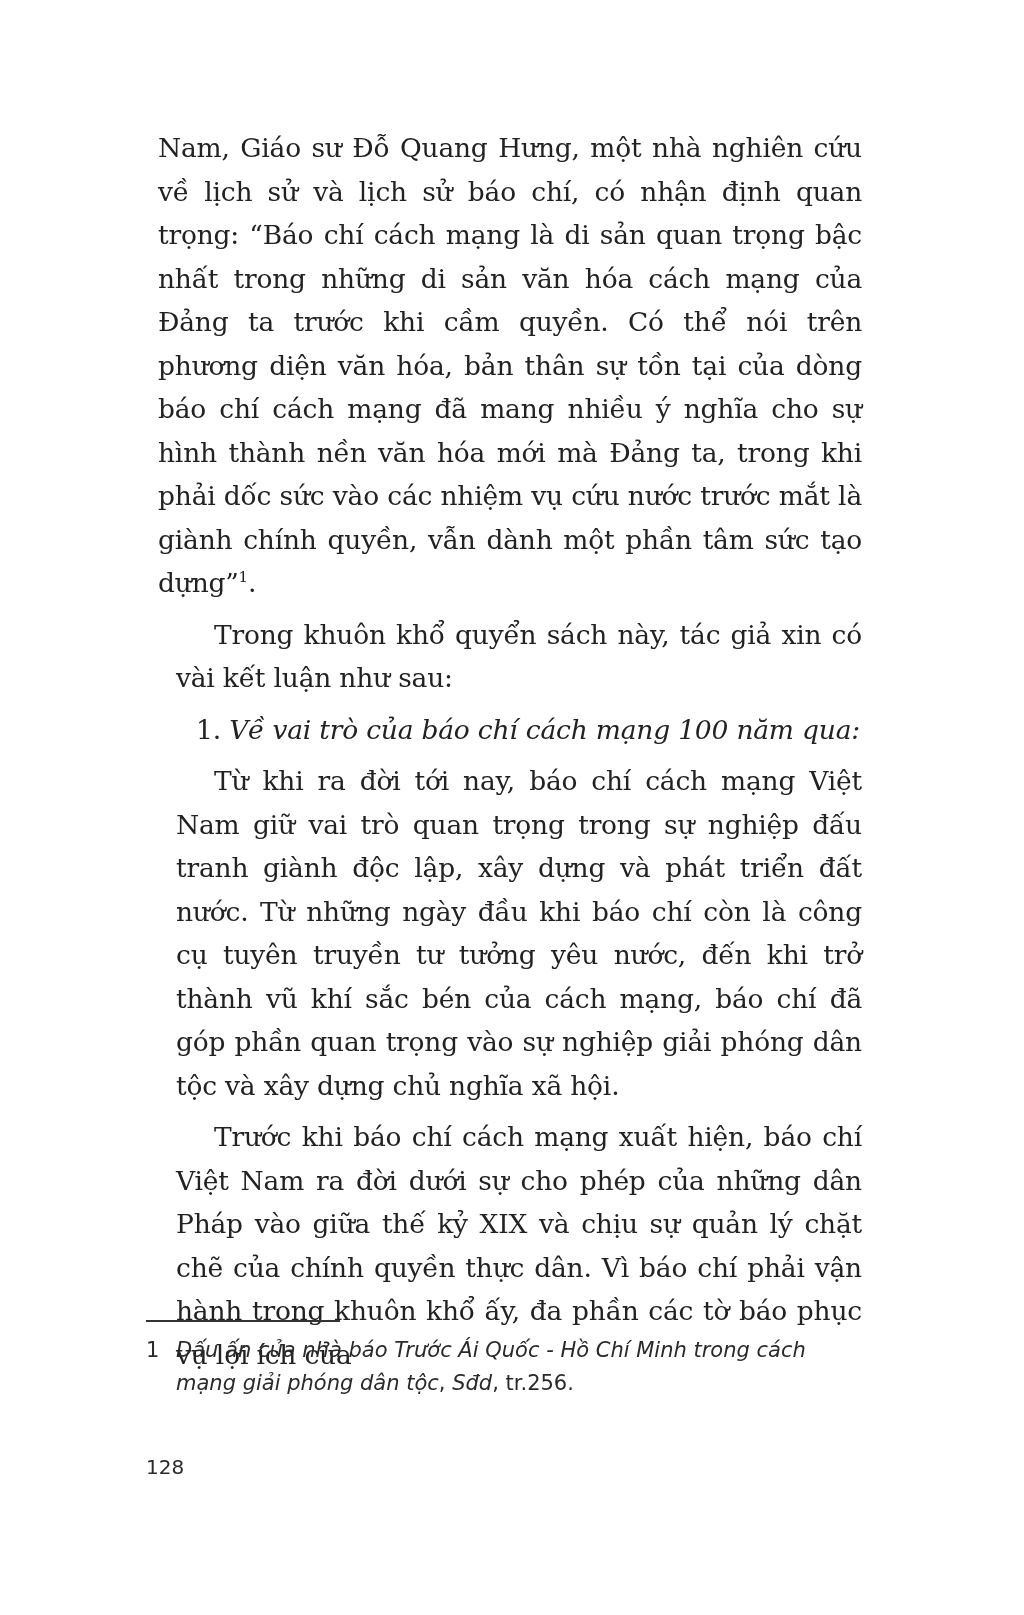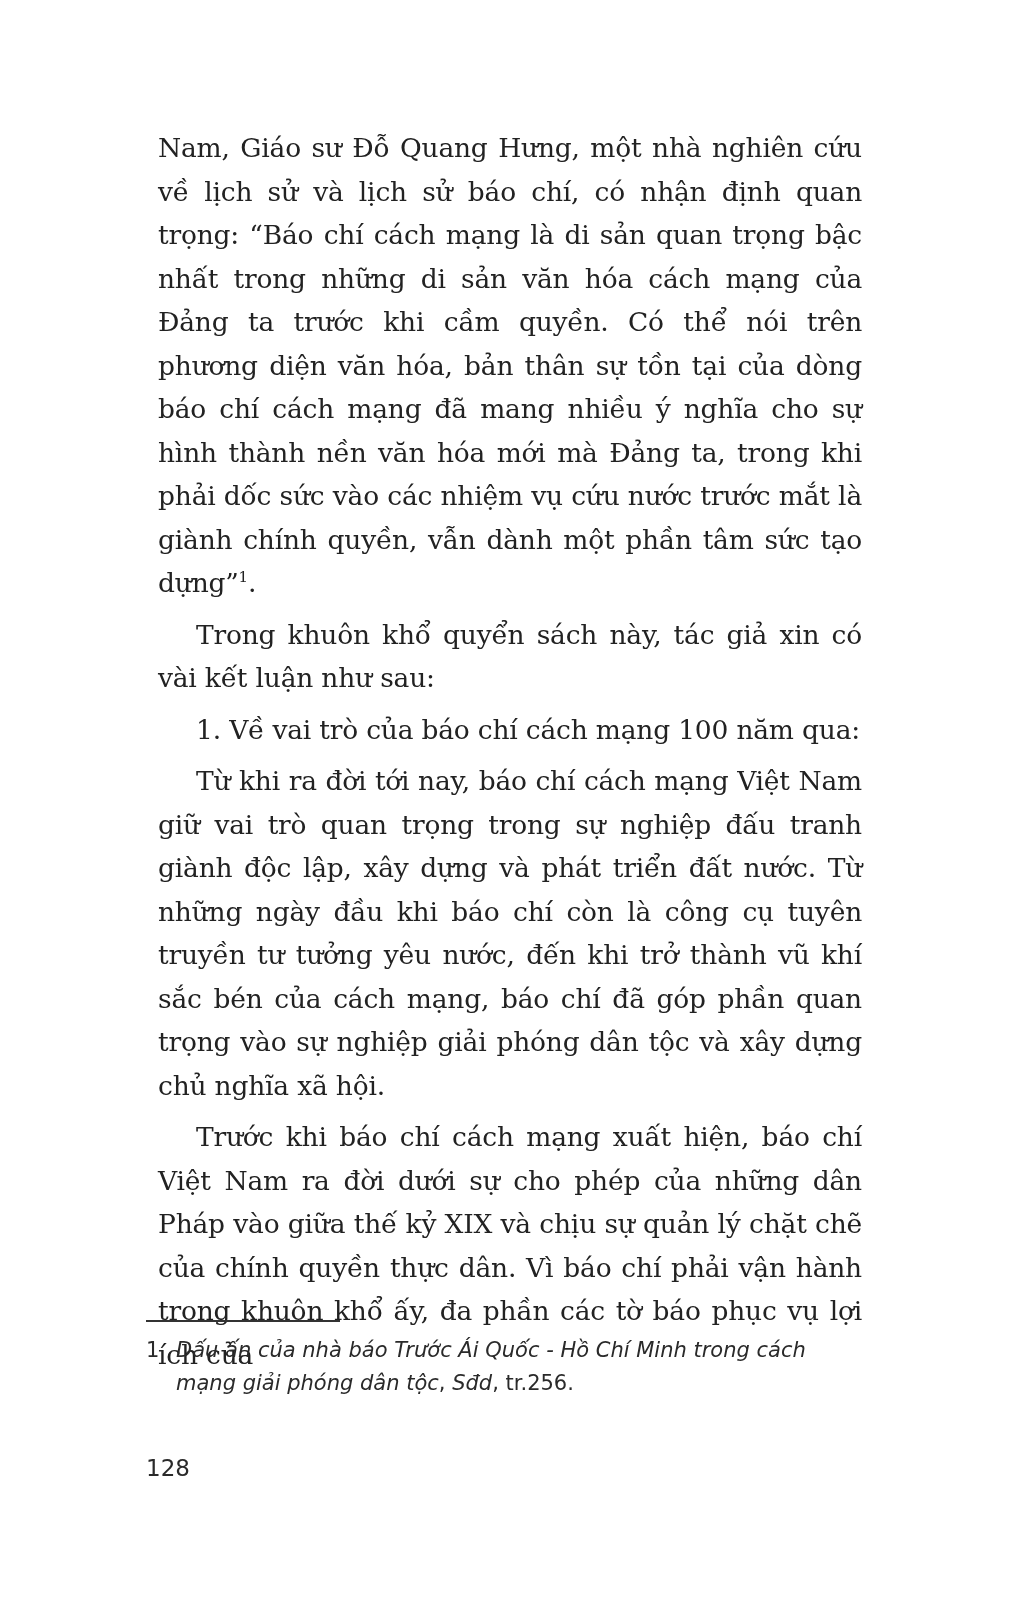--- a/index.html
+++ b/index.html
@@ -28,25 +28,27 @@
       letter-spacing: -0.2px;
       word-spacing: 0px;
       margin: 0;
     }
     .para {
       margin: 0 0 8px 0;
       text-indent: 0;
     }
     .para.indent {
       text-indent: 38px;
+      margin-left: 18px;
     }
     .para.heading {
       text-indent: 38px;
     }
     .para.heading .italic {
+      font-style: italic;
     }
     sup.fnref {
       font-size: 15px;
       line-height: 0;
       vertical-align: 10px;
     }
     .rule {
       position: absolute;
       left: 146px;
       top: 1320px;
@@ -74,21 +76,21 @@
       flex: 1;
     }
     .footnote .fn-text .it {
       font-style: italic;
     }
     .page-number {
       position: absolute;
       left: 146px;
       top: 1455px;
       font-family: "DejaVu Sans", "Liberation Sans", sans-serif;
-      font-size: 23px;
+      font-size: 20px;
       color: #2a2a2a;
     }
   </style>
 </head>
 <body>
 
 <div class="page">
   <div class="body-text">
     <p class="para"><span>Nam, Giáo sư Đỗ Quang Hưng, một nhà nghiên cứu về lịch sử và lịch sử báo chí, có nhận định quan trọng: “Báo chí cách mạng là di sản quan trọng bậc nhất trong những di sản văn hóa cách mạng của Đảng ta trước khi cầm quyền. Có thể nói trên phương diện văn hóa, bản thân sự tồn tại của dòng báo chí cách mạng đã mang nhiều ý nghĩa cho sự hình thành nền văn hóa mới mà Đảng ta, trong khi phải dốc sức vào các nhiệm vụ cứu nước trước mắt là giành chính quyền, vẫn dành một phần tâm sức tạo dựng”</span><sup class="fnref">1</sup><span>.</span></p>
 

